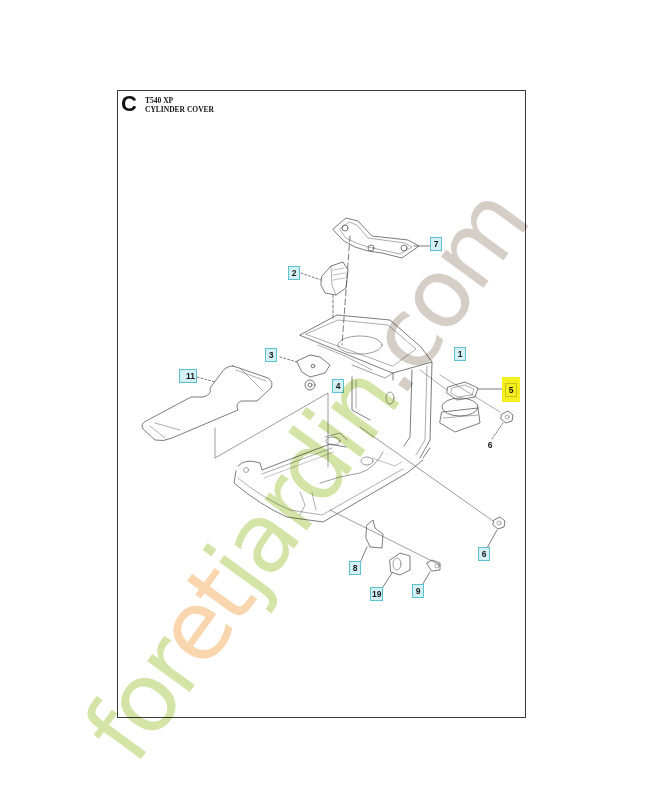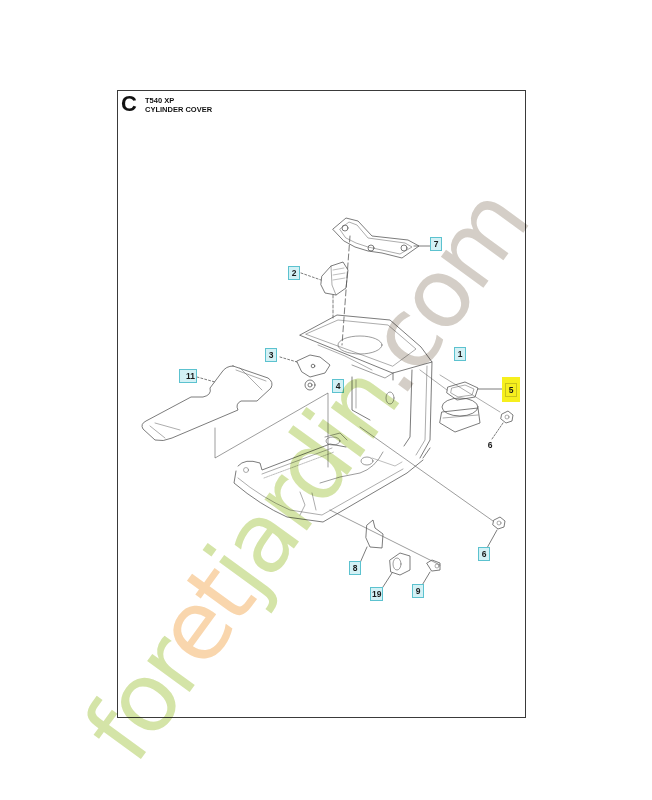--- a/index.html
+++ b/index.html
@@ -3,21 +3,21 @@
 <meta charset="utf-8">
 <style>
   html, body { margin: 0; padding: 0; background: #ffffff; }
   body { width: 652px; height: 800px; position: relative; overflow: hidden;
          font-family: "Liberation Sans", sans-serif; }
   .frame { position: absolute; left: 117px; top: 90px; width: 409px; height: 628px;
            border: 1.5px solid #3a3a3a; box-sizing: border-box; background: #fff; }
   .sec-letter { position: absolute; left: 121px; top: 93px; font-size: 22px; font-weight: bold;
                 color: #111; line-height: 1; font-family: "Liberation Sans", sans-serif; }
   .title-block { position: absolute; left: 145px; top: 96px; font-size: 7.5px; font-weight: bold;
-                 color: #111; line-height: 9px; font-family: Liberation Sans, sans-serif; }
+                 color: #111; line-height: 9px; font-family: Liberation Serif, serif; }
   svg.diagram { position: absolute; left: 0; top: 0; width: 652px; height: 800px; }
   .callout { position: absolute; min-width: 8px; height: 12px; padding: 0 1px;
              background: #d3f1f5; border: 1px solid #5cc2cf; box-sizing: content-box;
              font-size: 8.5px; font-weight: bold; color: #1a1a1a; line-height: 12px;
              text-align: center; font-family: "Liberation Sans", sans-serif; cursor: pointer; }
   .callout.plain { background: transparent; border-color: transparent; }
   .highlight { position: absolute; left: 502px; top: 377px; width: 18px; height: 25px;
                background: #f6ef1e; }
   .callout.hl { background: #f6ef1e; border-color: #c9c21a; }
   .watermark { position: absolute; left: 108px; top: 700px; transform-origin: 0 50%;

